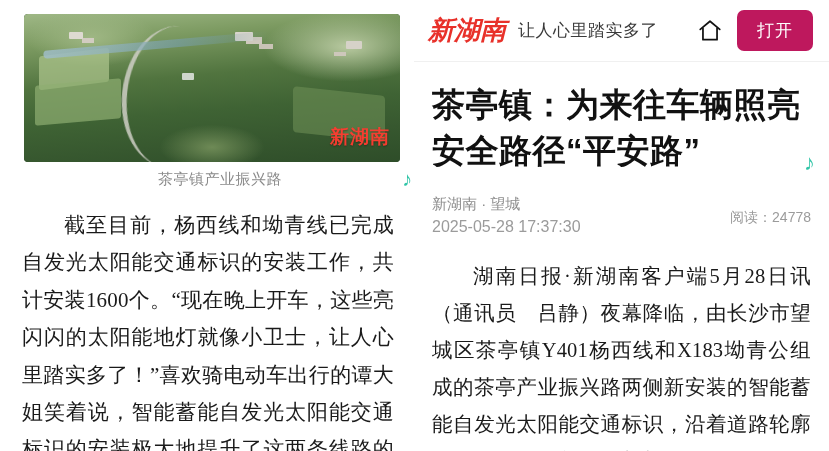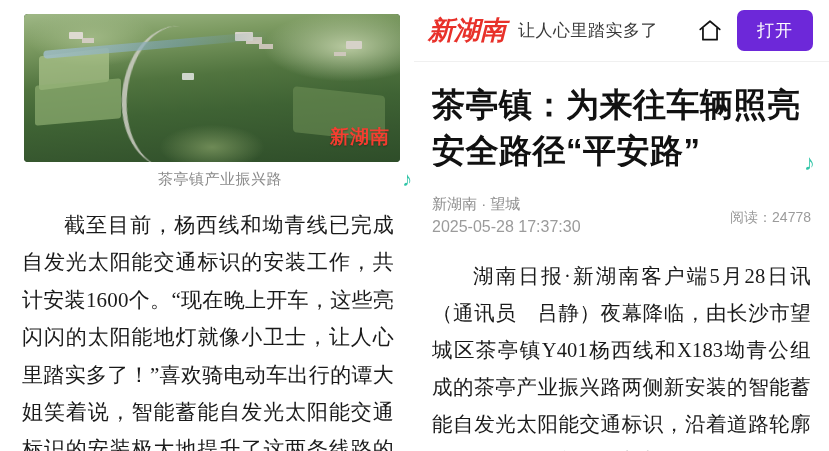--- a/index.html
+++ b/index.html
@@ -162,21 +162,21 @@
     white-space: nowrap;
     letter-spacing: .5px;
   }
   .top-spacer { flex: 1; }
   .home-icon {
     width: 30px; height: 30px;
     display: flex; align-items: center; justify-content: center;
     color: #111;
   }
   .open-btn {
-    background: #6d28d9;
+    background: #be185d;
     color: #fff;
     font-size: 17px;
     border: none;
     border-radius: 7px;
     padding: 9px 20px;
     cursor: pointer;
     letter-spacing: 1px;
     font-family: "Liberation Sans", sans-serif;
   }
 

